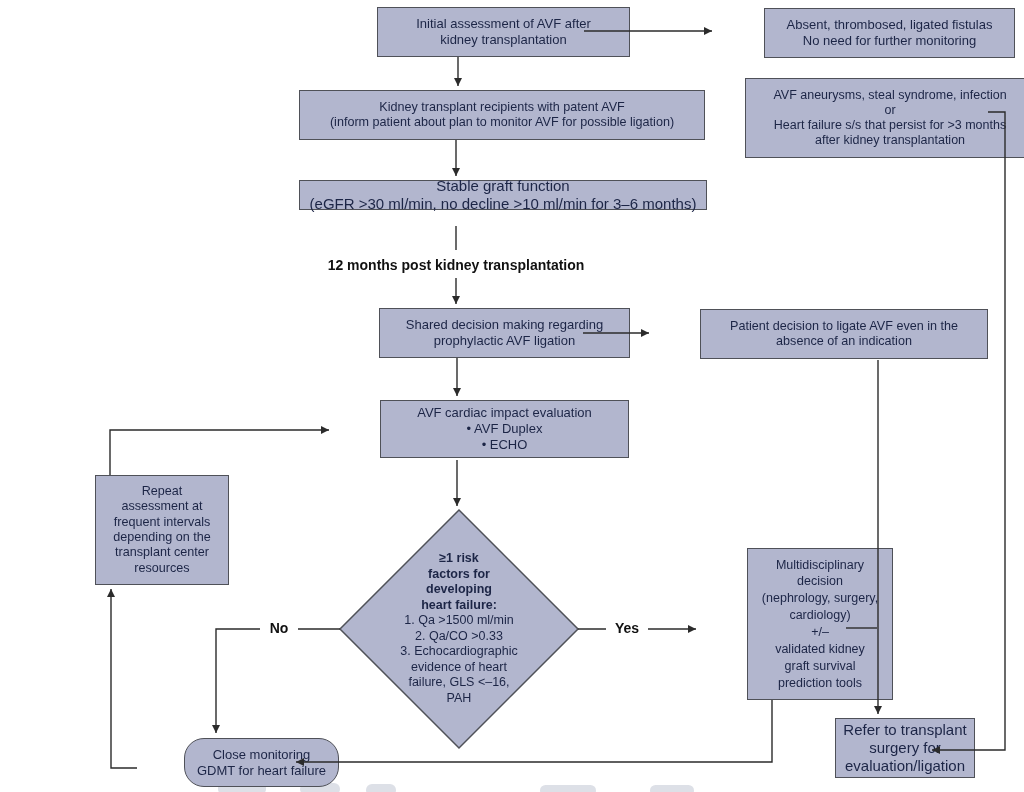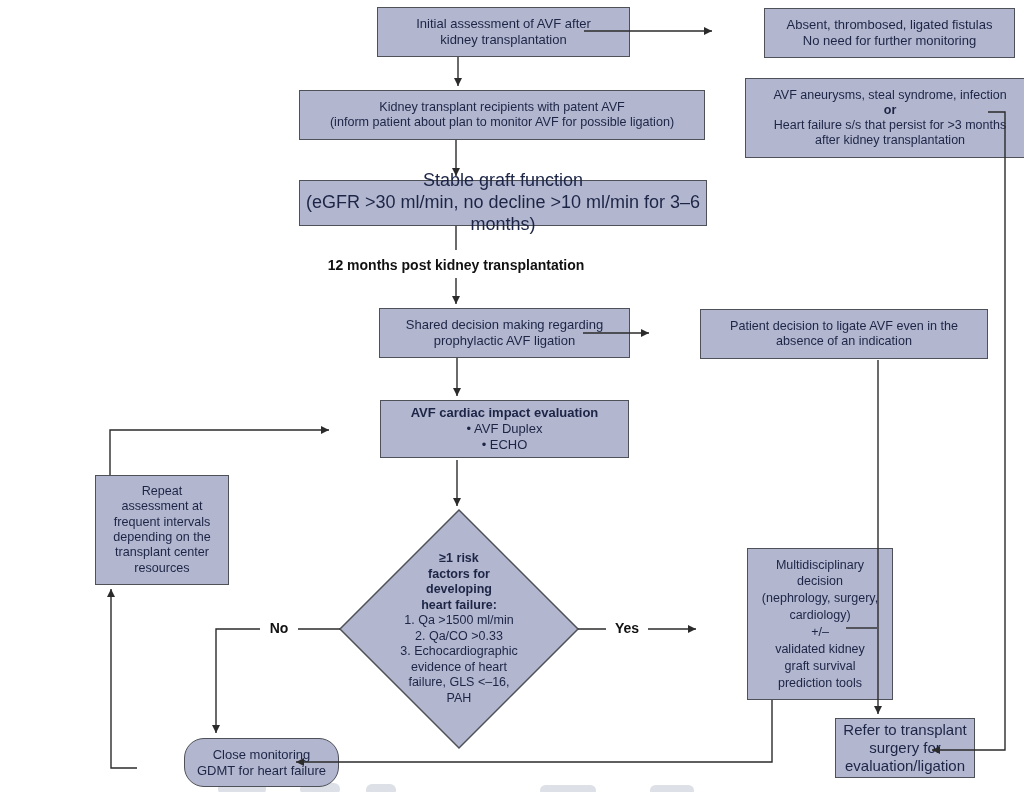--- a/index.html
+++ b/index.html
@@ -12,26 +12,26 @@
     background:var(--background);
     font-family:"Liberation Sans", sans-serif;
   }
   .node{
     position:absolute;z-index:1;box-sizing:border-box;
     background:var(--box-fill);border:1.5px solid var(--box-border);
     color:var(--box-text);
     display:flex;flex-direction:column;align-items:center;justify-content:center;
     text-align:center;font-size:13px;line-height:1.22;padding:2px 3px;margin-left:47px;
   }
-  .node .bold{font-weight:bold;}
+  .node .bold{font-weight:normal;}
   #n-initial{left:330px;top:7px;width:253px;height:50px;}
   #n-absent{left:717px;top:8px;width:251px;height:50px;}
   #n-recipients{left:252px;top:90px;width:406px;height:50px;font-size:12.6px;}
   #n-aneurysms{left:698px;top:78px;width:290px;height:80px;font-size:12.5px;}
-  #n-stable{left:252px;top:180px;width:408px;height:46px;font-size:18px;align-items:center;}
+  #n-stable{left:252px;top:180px;width:408px;height:30px;font-size:15px;align-items:center;}
   #n-shared{left:332px;top:308px;width:251px;height:50px;text-align:center;}
   #n-patient{left:653px;top:309px;width:288px;height:50px;font-size:12.6px;}
   #n-cardiac{left:333px;top:400px;width:249px;height:58px;}
   #n-repeat{left:48px;top:475px;width:134px;height:110px;font-size:12.6px;}
   #n-multi{left:700px;top:548px;width:146px;height:152px;font-size:12.5px;line-height:1.35;}
   #n-close{left:137px;top:738px;width:155px;height:49px;border-radius:20px;}
   #n-refer{left:788px;top:718px;width:140px;height:60px;font-size:15px;}
 
   .floating-label{
     position:absolute;z-index:3;color:#111;font-weight:bold;text-align:center;

